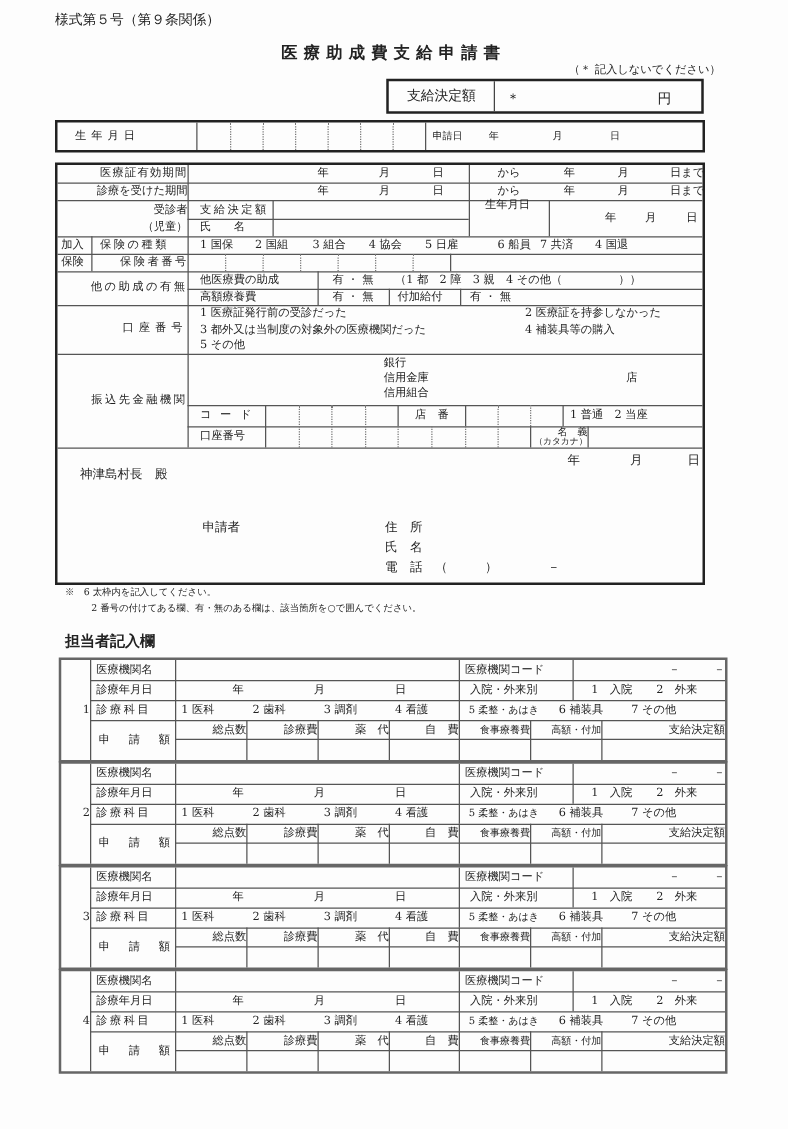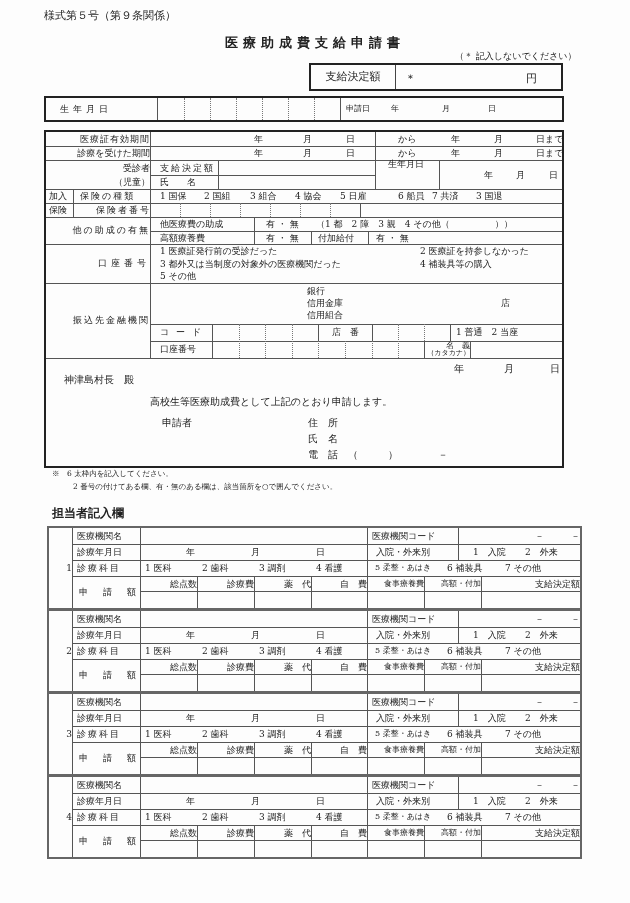--- a/index.html
+++ b/index.html
@@ -117,21 +117,21 @@
   <div class="t sp2" style="left:34px;top:60px;">保険の種類</div>
   <div class="t sp2" style="left:34px;top:74px;margin-left:16px;">保険者番号</div>
   <div>
     <span class="t" style="left:114px;top:60px;">1 国保</span>
     <span class="t" style="left:158px;top:60px;">2 国組</span>
     <span class="t" style="left:204px;top:60px;">3 組合</span>
     <span class="t" style="left:249px;top:60px;">4 協会</span>
     <span class="t" style="left:294px;top:60px;">5 日雇</span>
     <span class="t" style="left:352px;top:60px;">6 船員</span>
     <span class="t" style="left:386px;top:60px;">7 共済</span>
-    <span class="t" style="left:430px;top:60px;">3 国退</span>
+    <span class="t" style="left:430px;top:60px;">4 国退</span>
   </div>
   <div class="dv" style="left:134px;top:71px;height:14px;"></div>
   <div class="dv" style="left:164px;top:71px;height:14px;"></div>
   <div class="dv" style="left:194px;top:71px;height:14px;"></div>
   <div class="dv" style="left:224px;top:71px;height:14px;"></div>
   <div class="dv" style="left:254px;top:71px;height:14px;"></div>
   <div class="dv" style="left:284px;top:71px;height:14px;"></div>
   <div class="ln vl" style="left:314px;top:71px;height:14px;"></div>
   <div style="position:absolute;left:105px;top:72px;width:209px;height:13px;"></div>
 
@@ -183,21 +183,20 @@
   <div class="t c" style="left:378px;top:218px;width:46px;font-size:7px;">（カタカナ）</div>
   <div style="position:absolute;left:167px;top:193px;width:105px;height:16px;"></div>
   <div style="position:absolute;left:327px;top:193px;width:77px;height:16px;"></div>
   <div style="position:absolute;left:167px;top:210px;width:211px;height:16px;"></div>
   <div style="position:absolute;left:425px;top:210px;width:91px;height:16px;"></div>
 
   <div class="t" style="left:408px;top:232px;font-size:10px;">年</div>
   <div class="t" style="left:458px;top:232px;font-size:10px;">月</div>
   <div class="t" style="left:504px;top:232px;font-size:10px;">日</div>
   <div class="t" style="left:18px;top:243px;font-size:10px;">神津島村長　殿</div>
-  <div class="t" style="left:104px;top:265px;font-size:10px;">高校生等医療助成費として上記のとおり申請します。</div>
   <div class="t" style="left:116px;top:286px;font-size:10px;">申請者</div>
   <div class="t" style="left:262px;top:286px;font-size:10px;">住　所</div>
   <div class="t" style="left:262px;top:302px;font-size:10px;">氏　名</div>
   <div class="t" style="left:262px;top:318px;font-size:10px;">電　話　（　　　）　　　　－</div>
   <div style="position:absolute;left:300px;top:284px;width:200px;height:14px;"></div>
   <div style="position:absolute;left:300px;top:300px;width:200px;height:14px;"></div>
   <div style="position:absolute;left:300px;top:316px;width:200px;height:14px;"></div>
 </div>
 
 <div class="t" style="left:52px;top:470px;font-size:7.5px;">※　6  太枠内を記入してください。</div>

